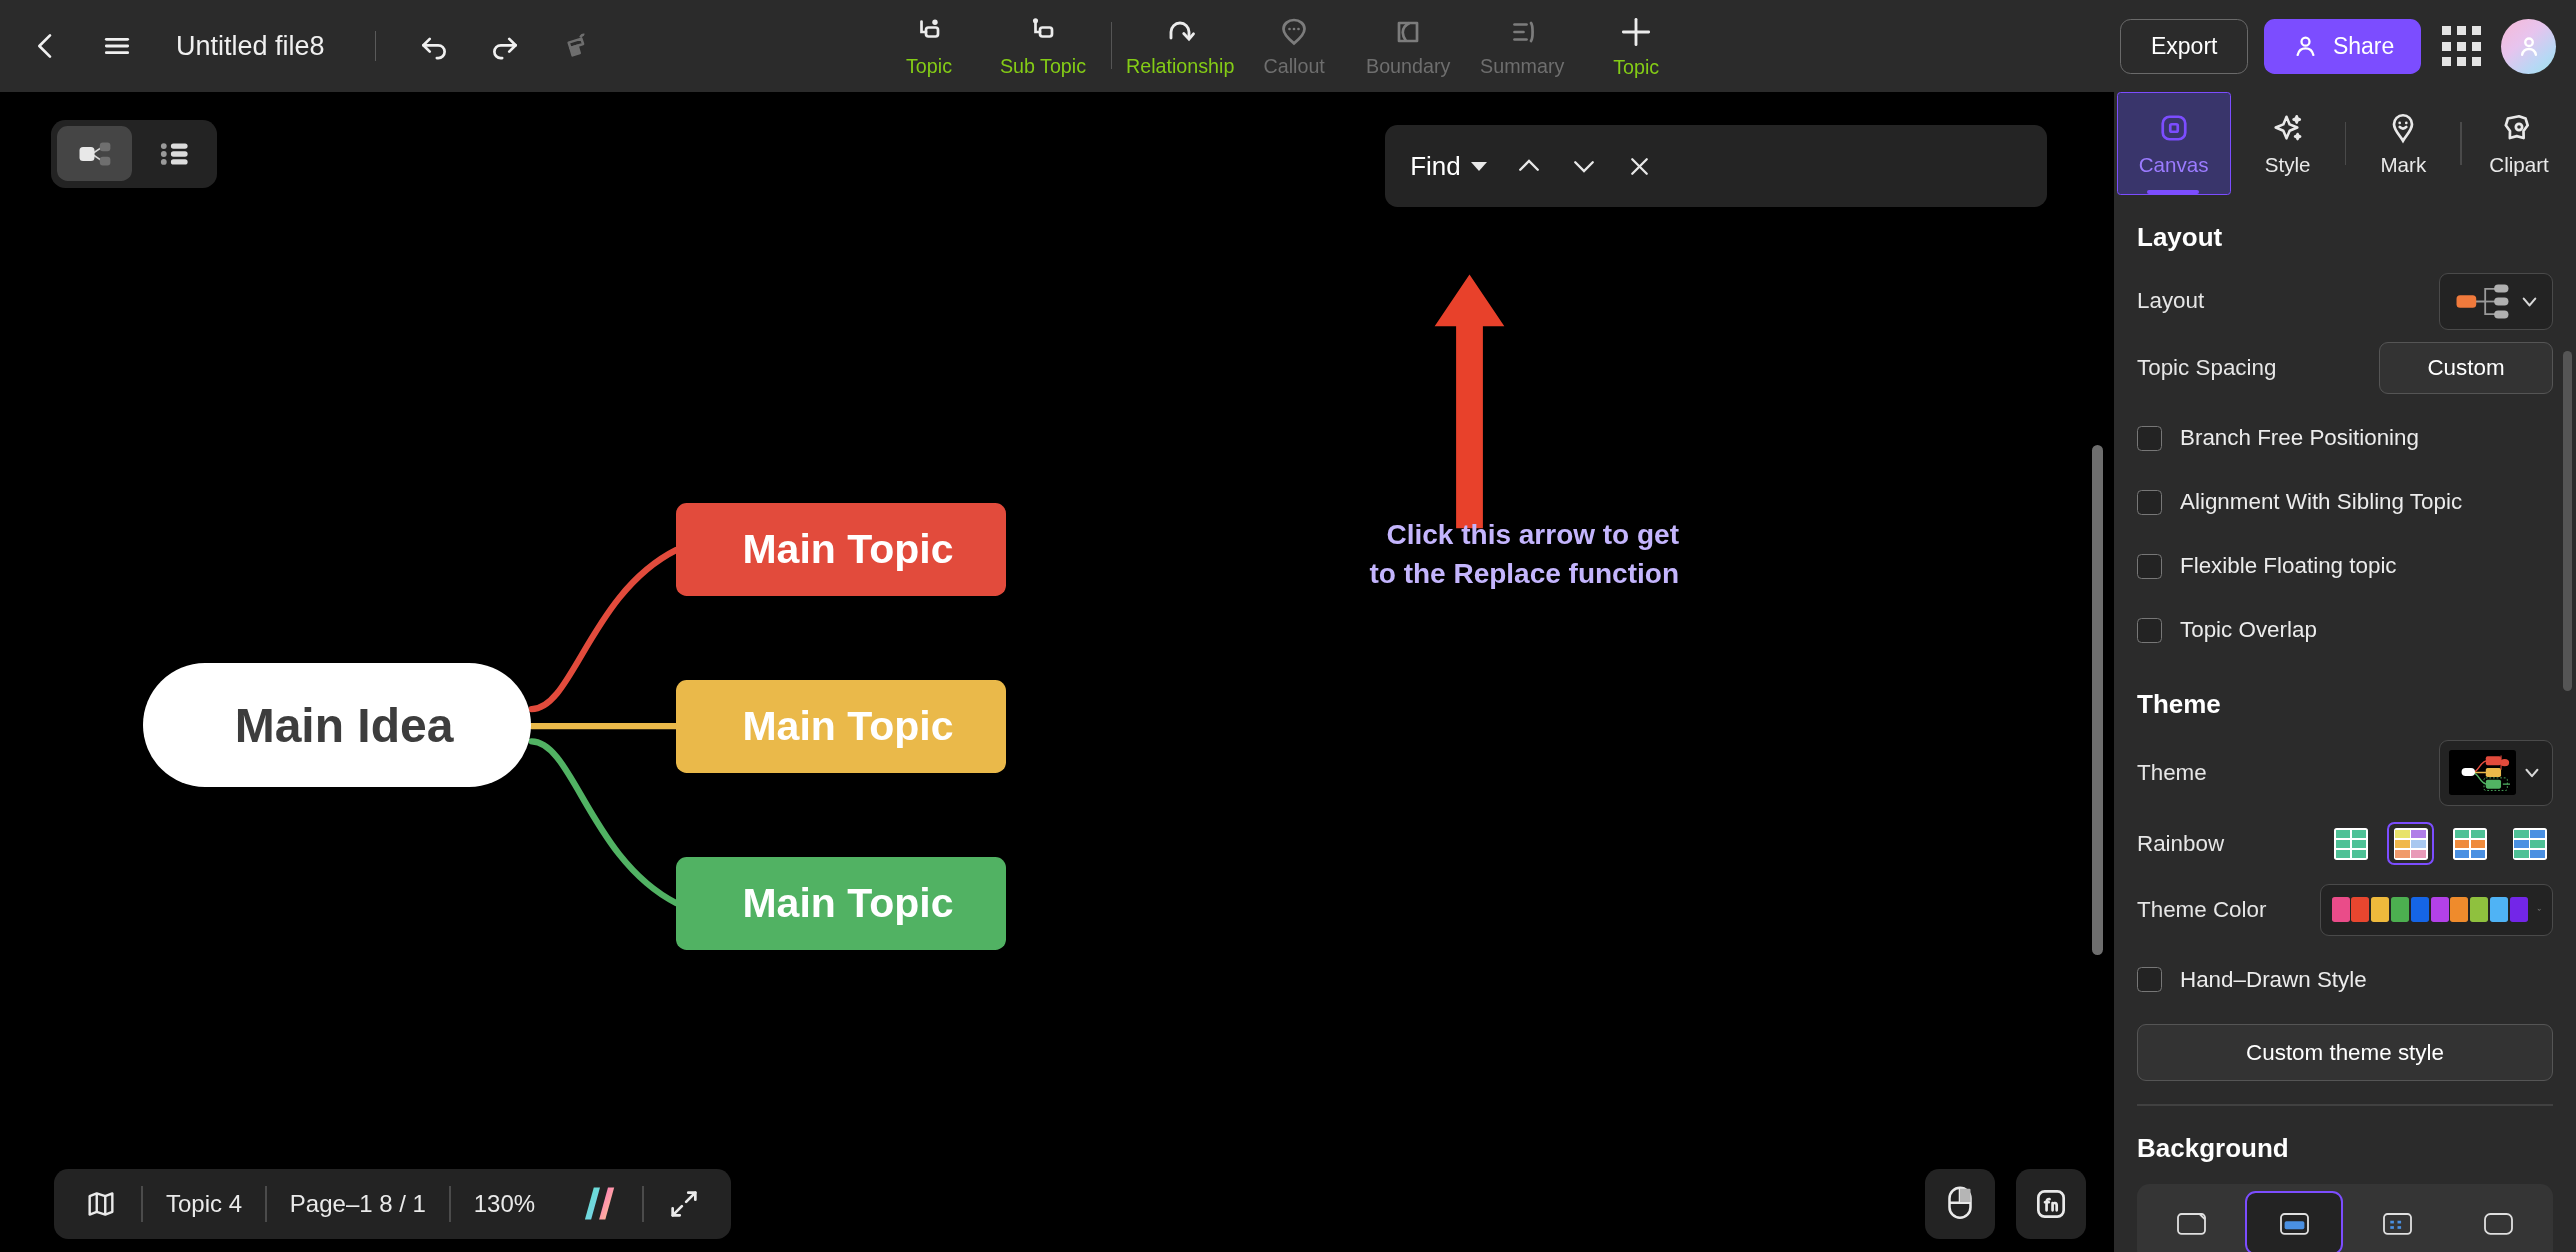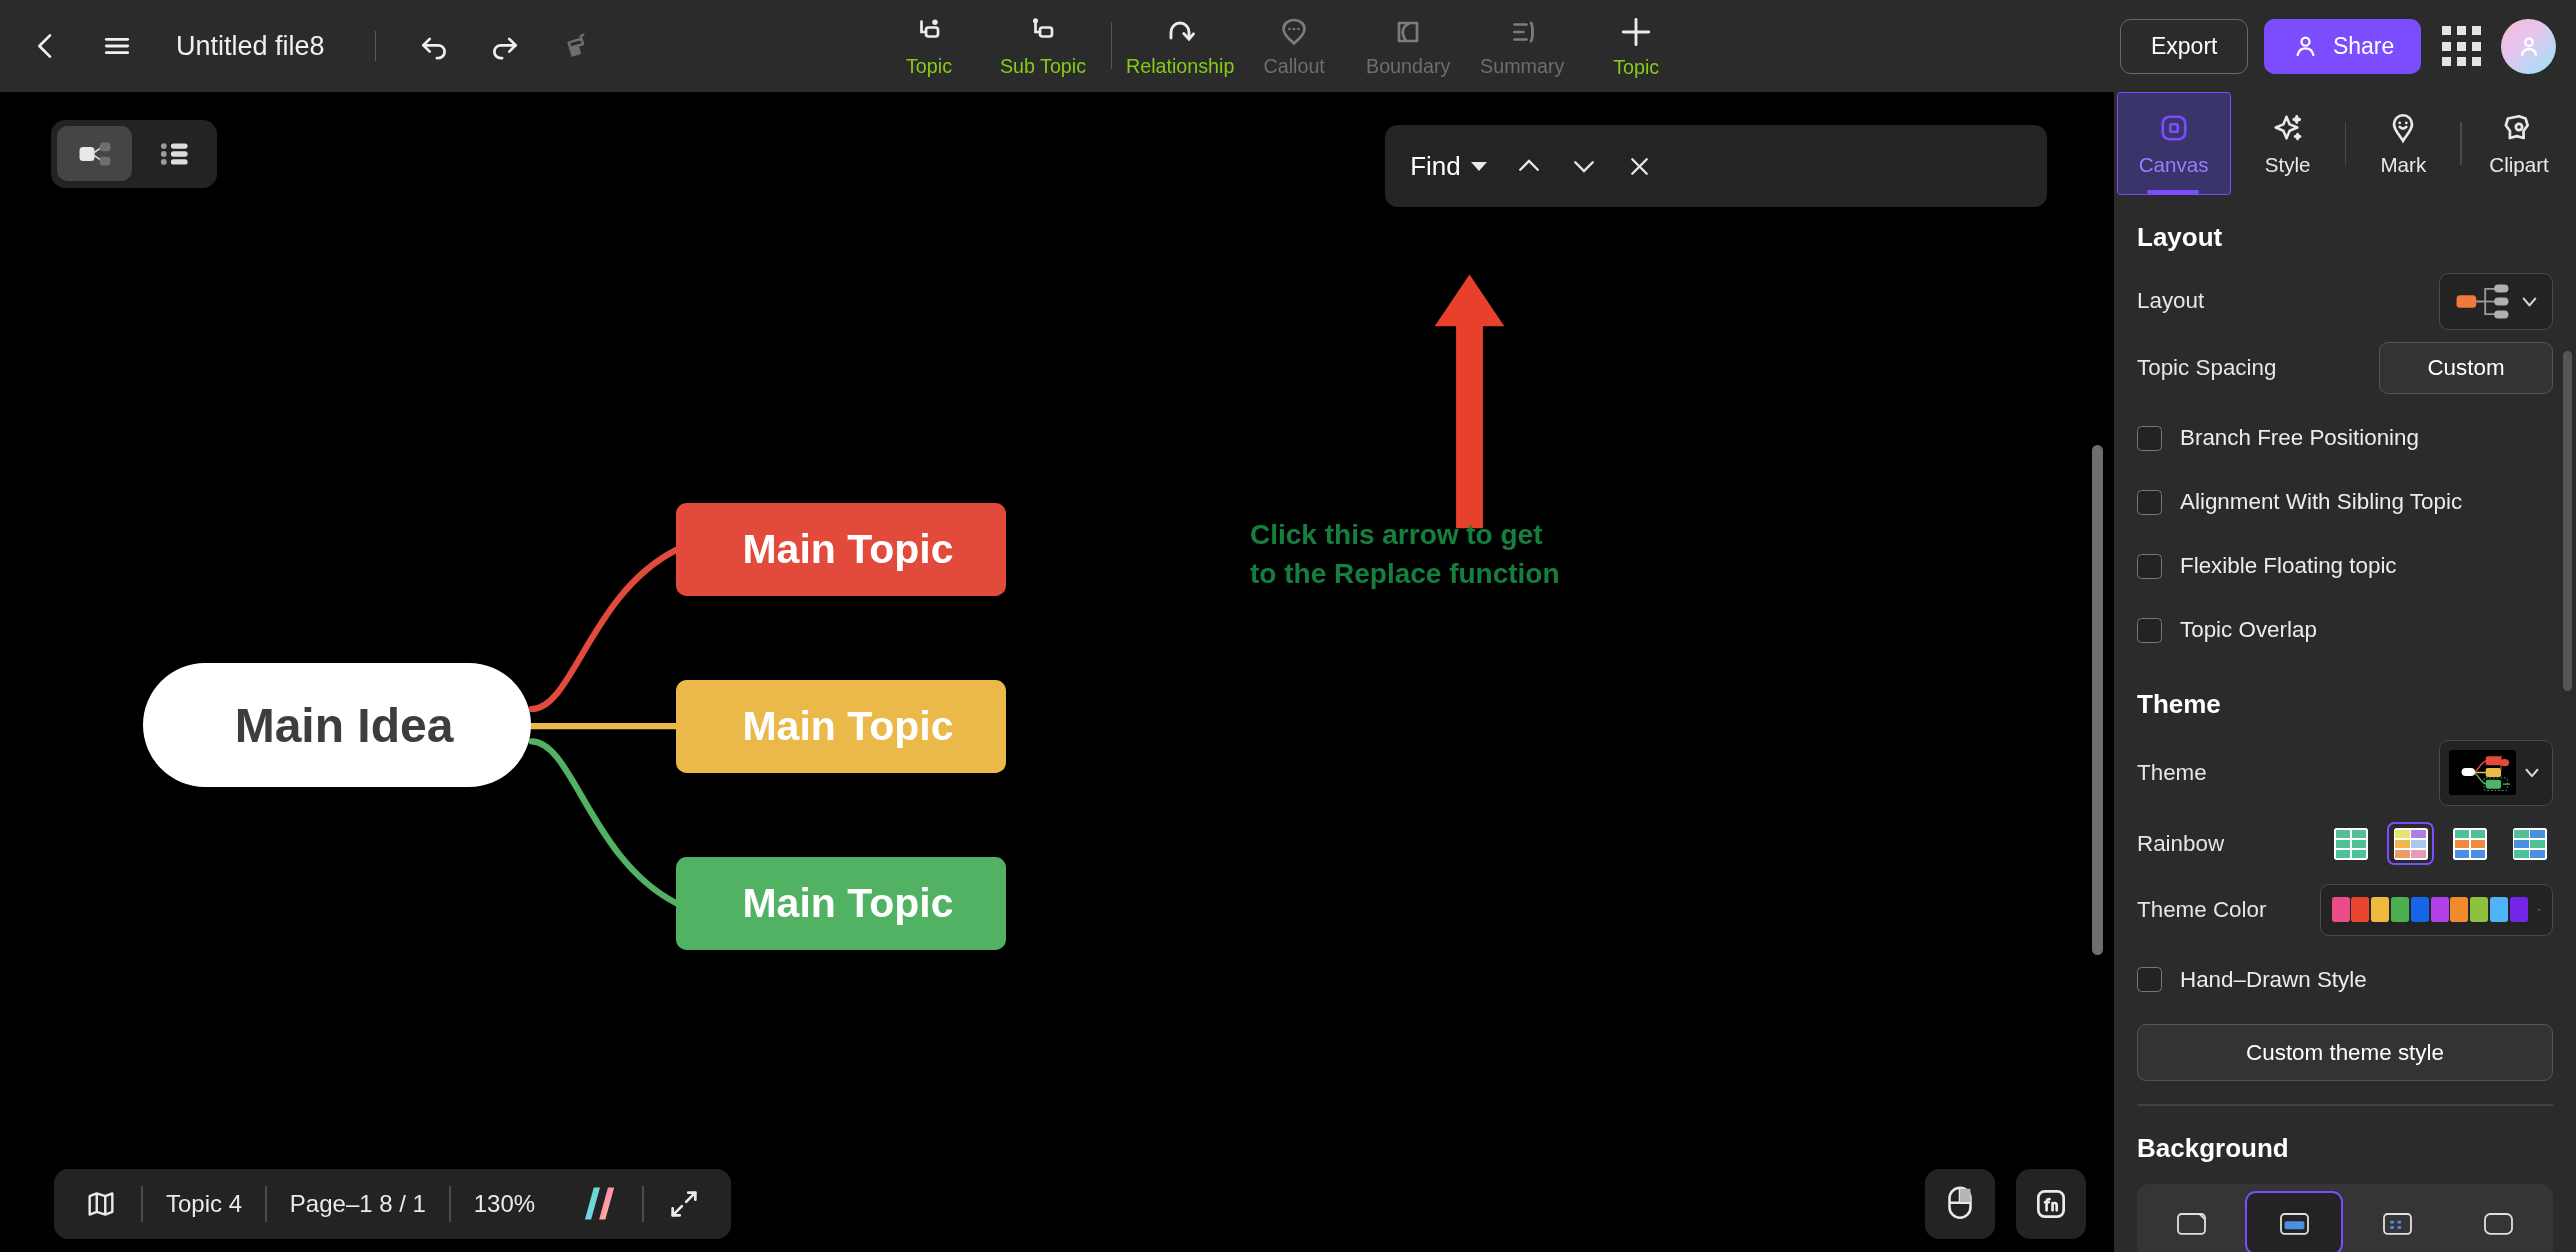--- a/index.html
+++ b/index.html
@@ -121,21 +121,21 @@
   }
   .aa-btn { width: 48px; height: 45px; background: #3d3d3d; border-radius: 7.2px;
     display: flex; align-items: center; justify-content: center; cursor: pointer;
     color: #fff; font-size: 23px; font-weight: bold; position: relative; }
   .fb-icon { width: 43px; height: 43px; display: flex; align-items: center;
     justify-content: center; cursor: pointer; border-radius: 5.4px; }
 
   
   .annot-text {
     position: absolute; left: 1250px; top: 424px; width: 429px;
-    color: #15803d; font-size: 28px; font-weight: bold; text-align: left;
+    color: #c4b5fd; font-size: 28px; font-weight: bold; text-align: right;
     line-height: 1.38; user-select: none;
   }
   .annot-arrow { position: absolute; left: 1431px; top: 179px; pointer-events: none; }
 
   
   .status-bar {
     position: absolute; left: 54px; bottom: 13.4px; height: 70px;
     background: #232323; border-radius: 14.3px;
     display: flex; align-items: center; padding: 0 7.2px;
   }

